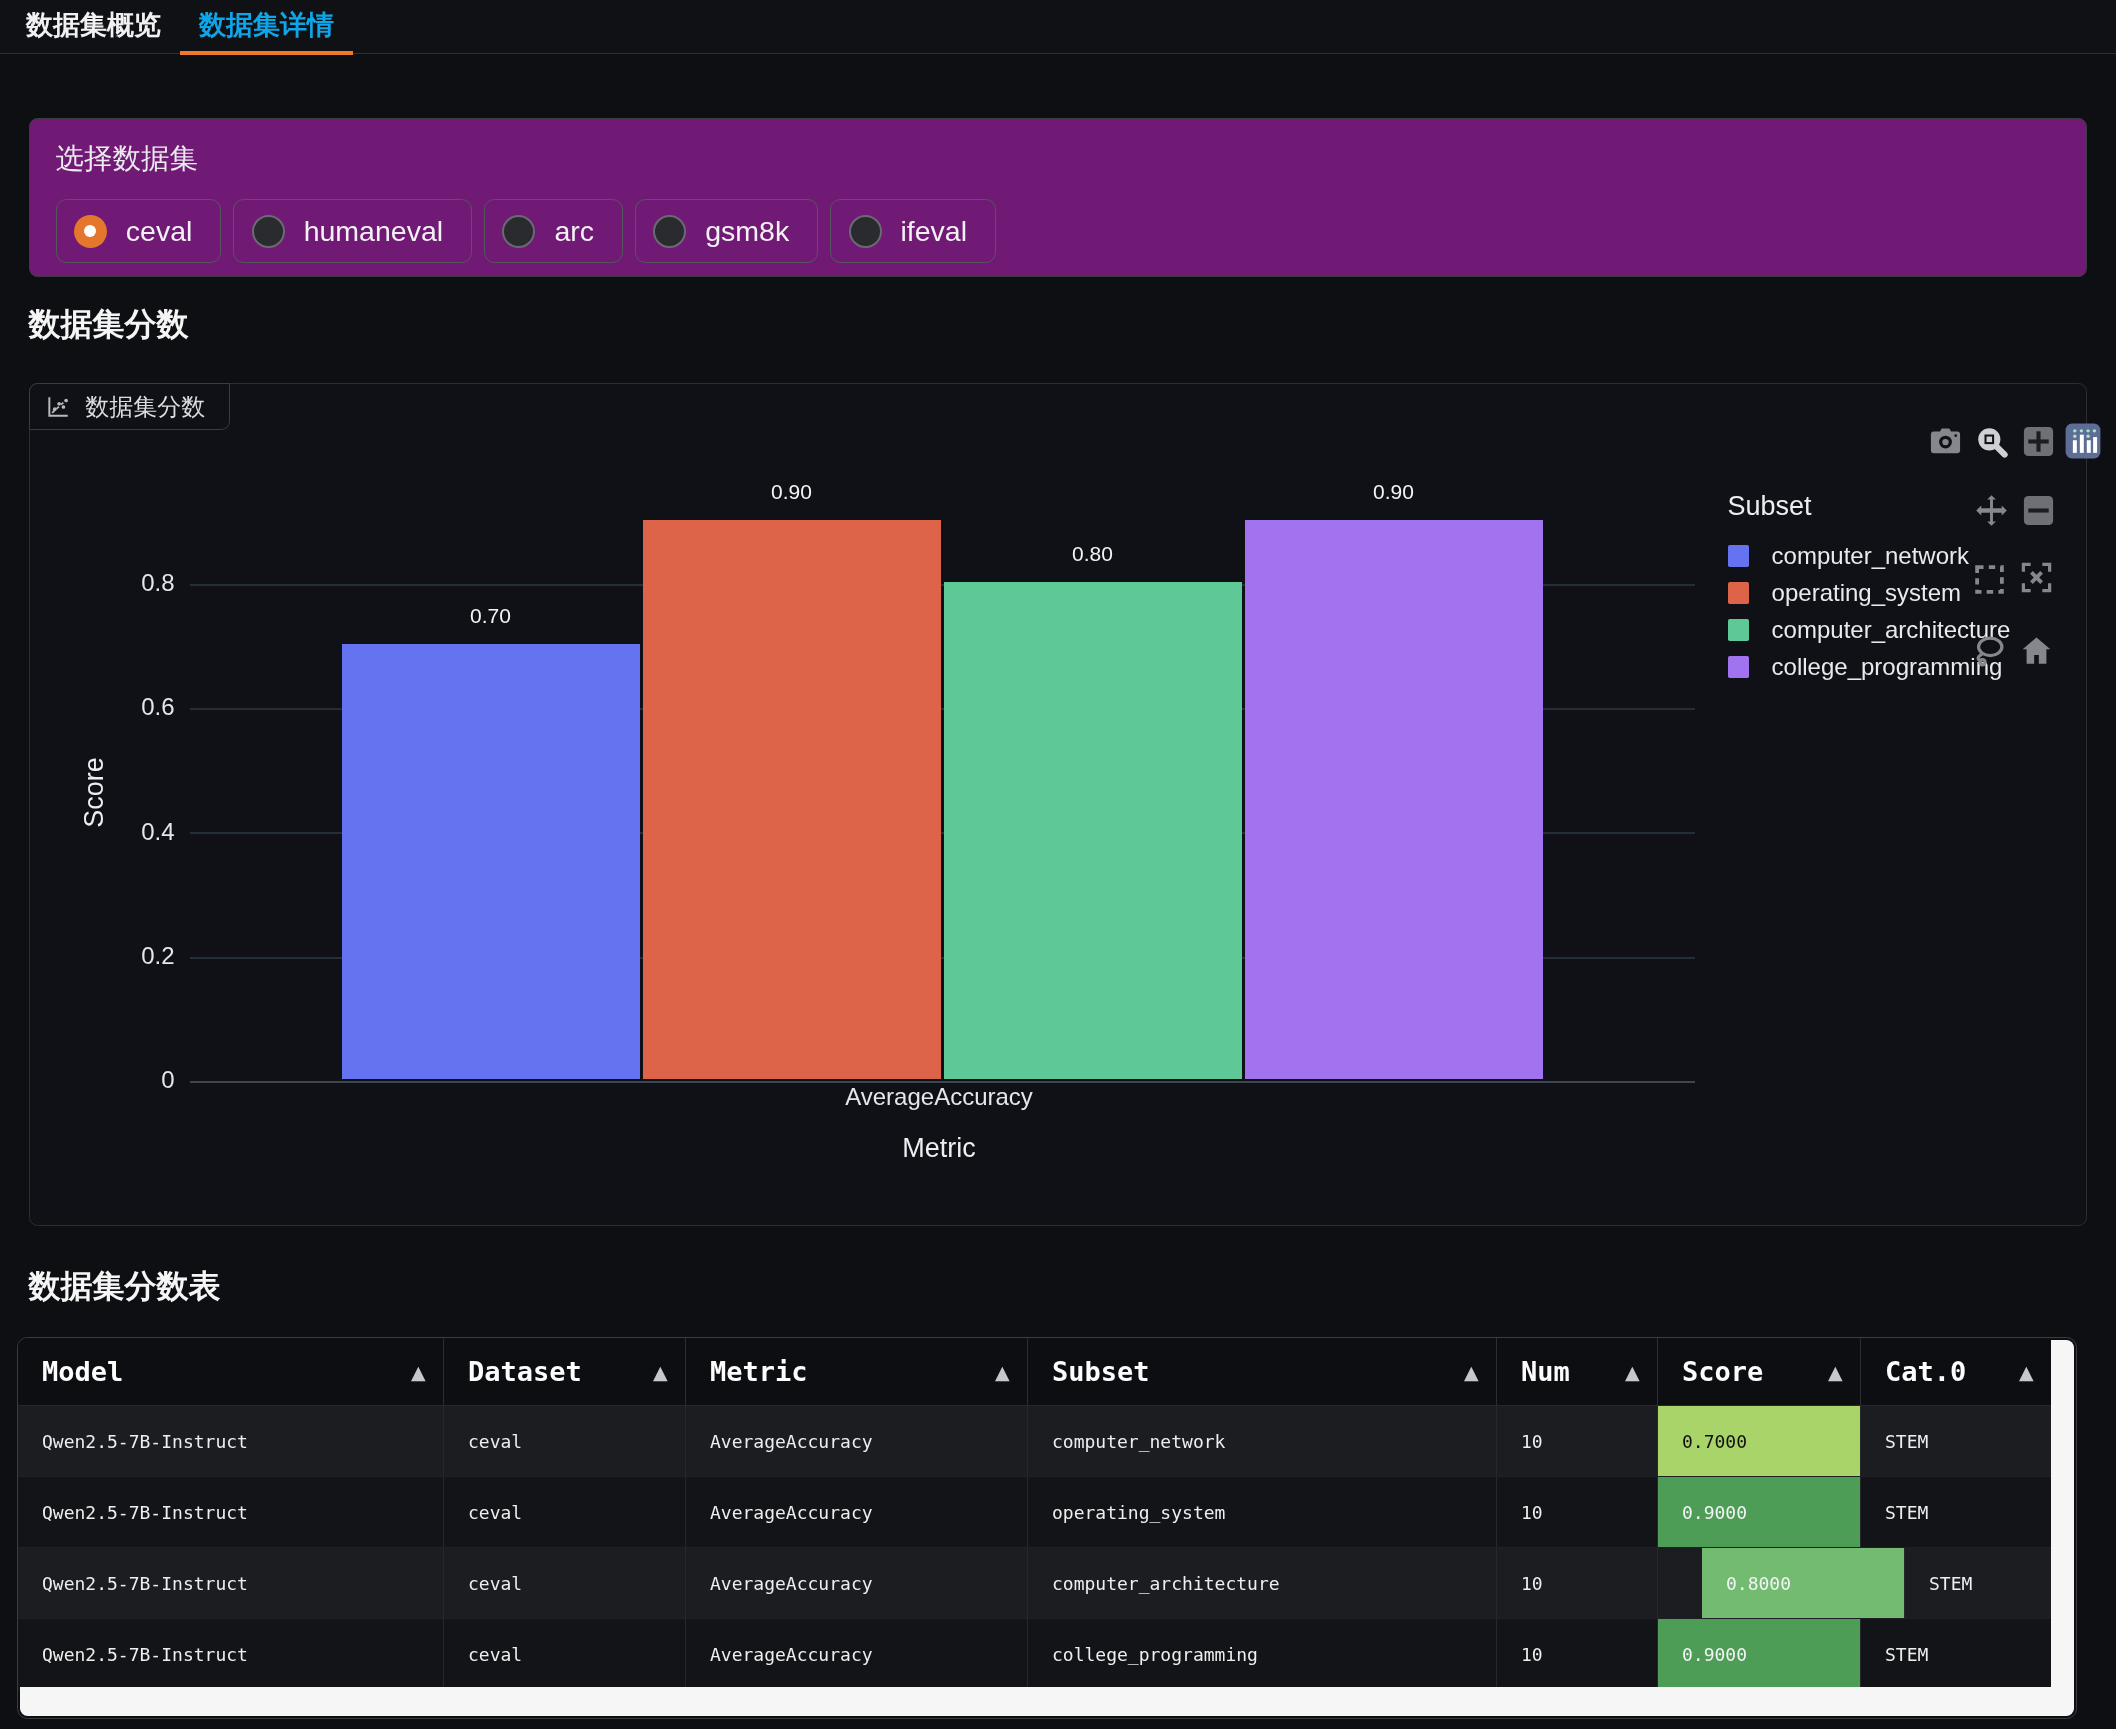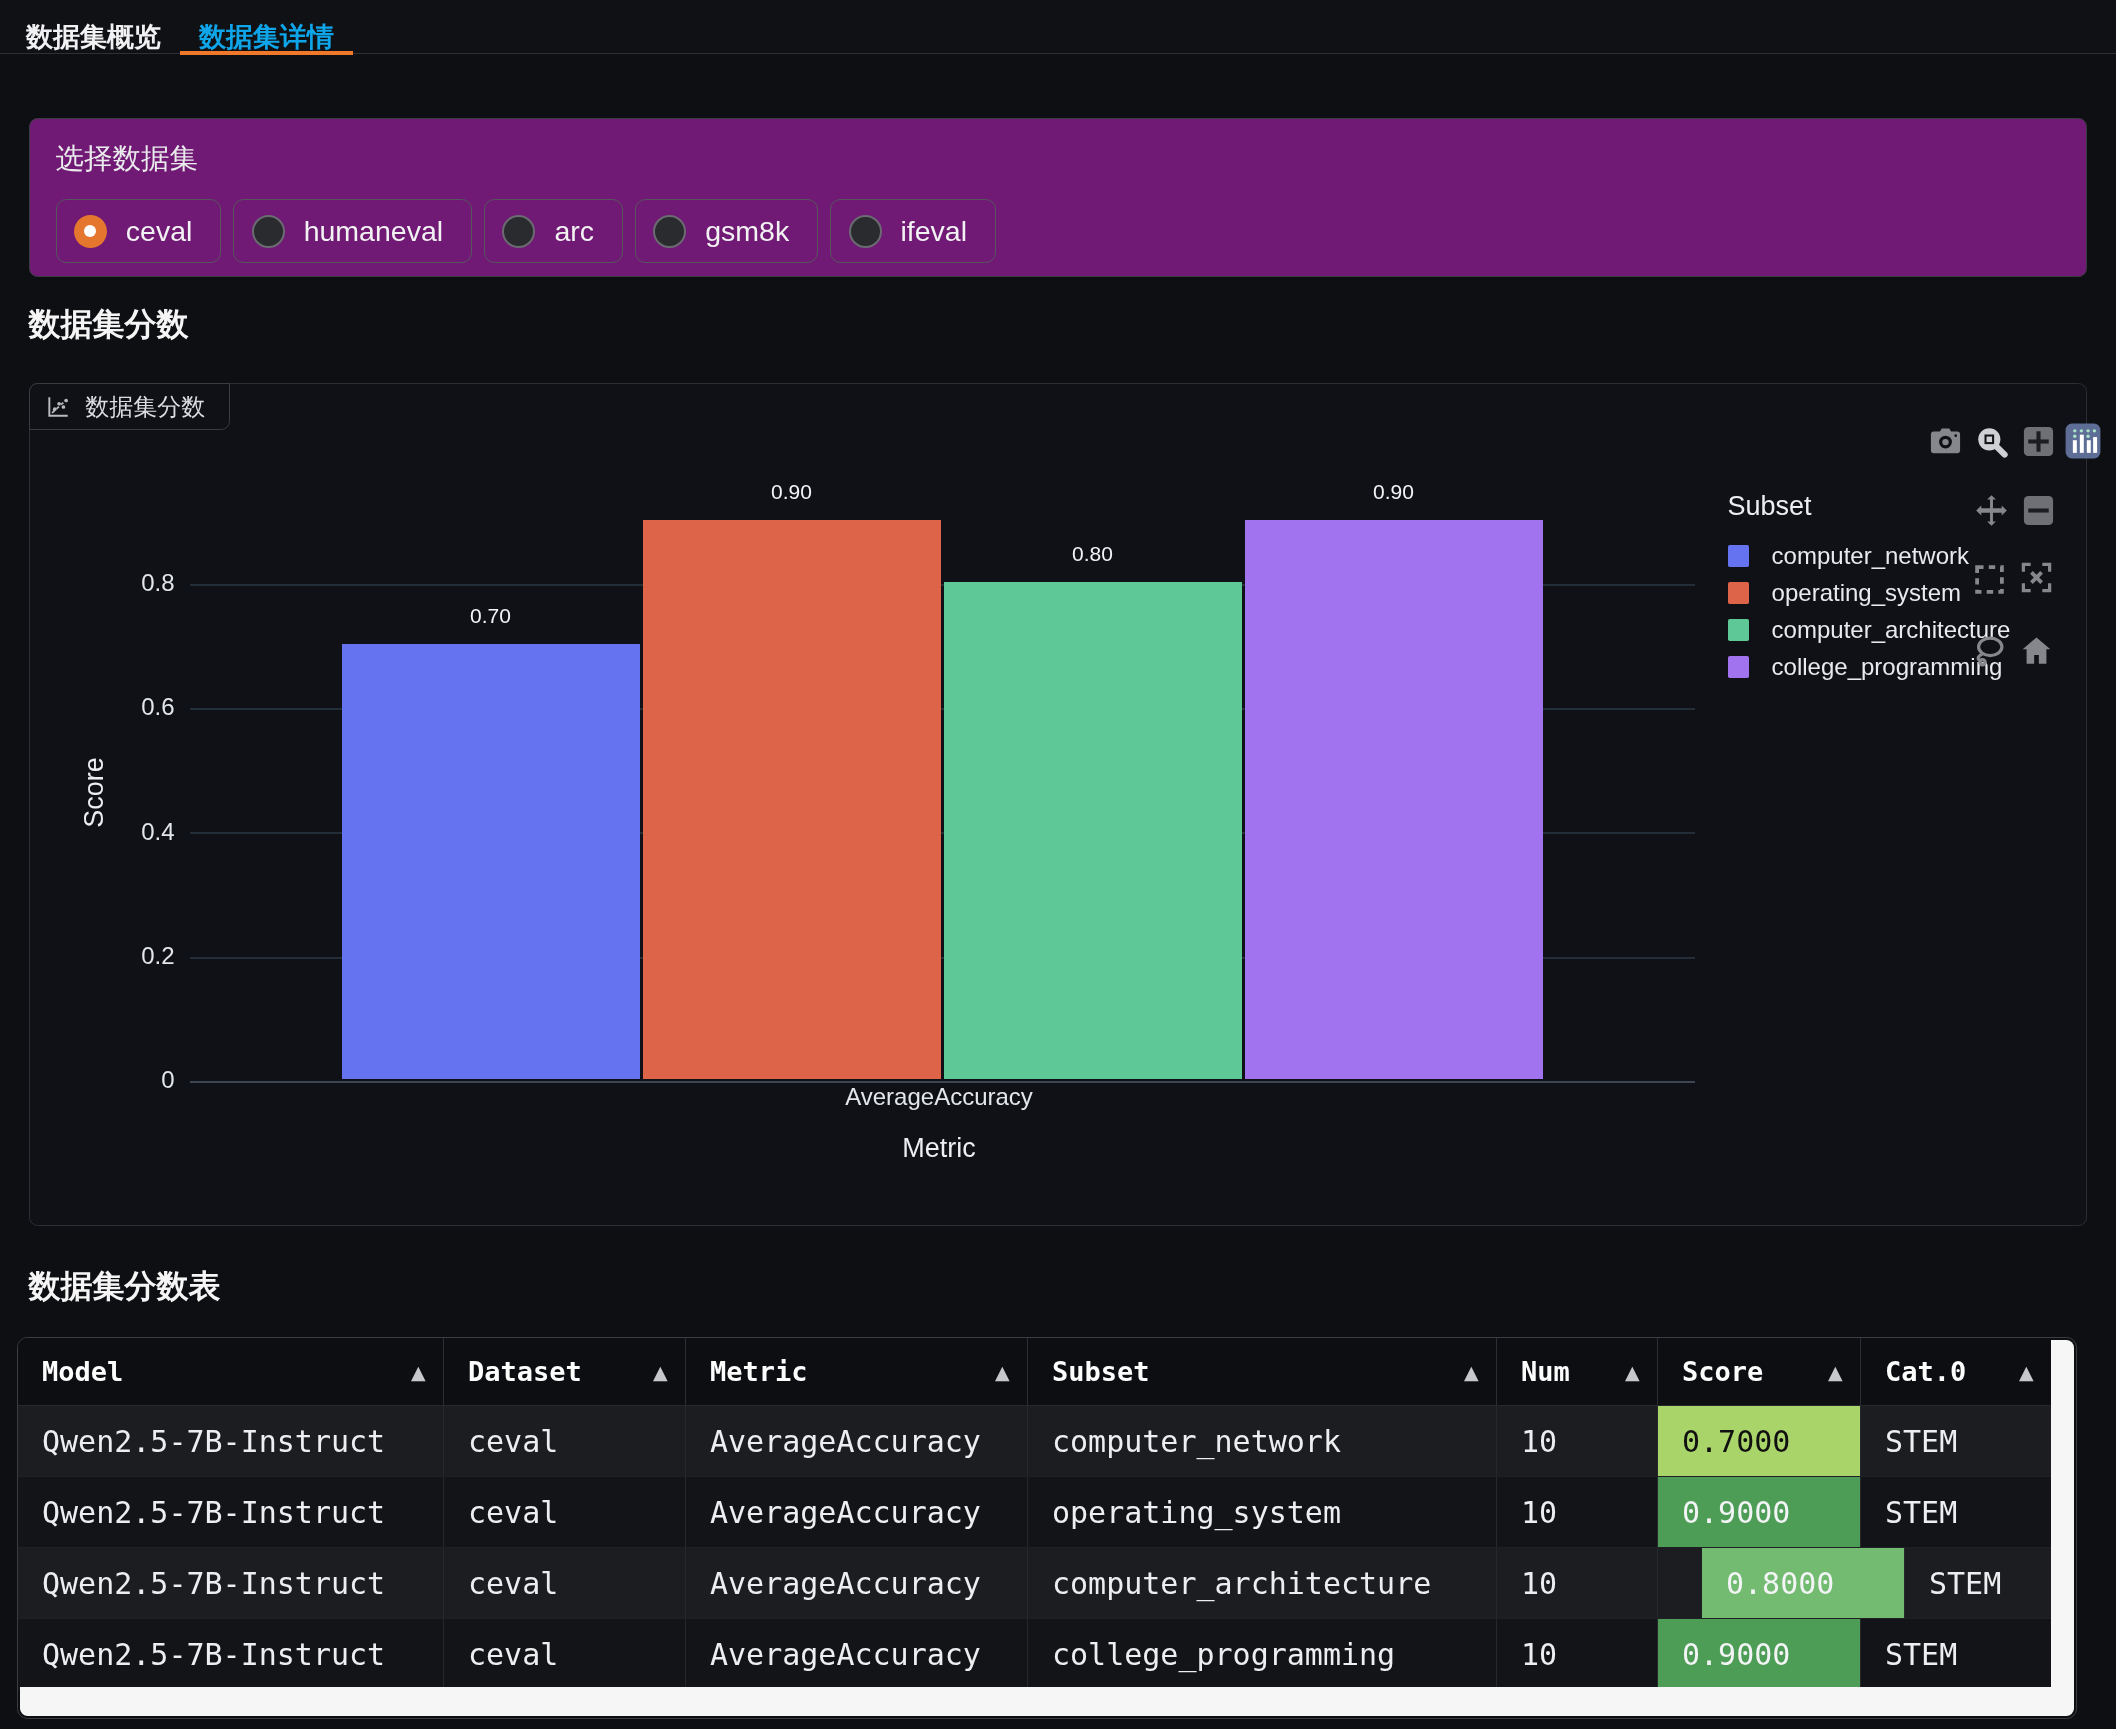--- a/index.html
+++ b/index.html
@@ -1,21 +1,21 @@
 <!DOCTYPE html>
 <html style="font-size:14px"><head>
 <meta charset="utf-8">
 <style>
   html,body{margin:0;padding:0;background:#0B0C0E;}
   .page{position:relative;width:2117px;height:1729px;background:#0E0F12;overflow:hidden;
         font-family:"Liberation Sans","DejaVu Sans",sans-serif;color:#ECEDEF;}
   
   .tabbar{position:absolute;left:0;top:0;width:2117px;height:53px;display:flex;
           align-items:stretch;padding-left:7px;border-bottom:1.7px solid #2E3036;background:#101114;}
-  .tab{padding:12px 19px;line-height:50px;font-size:27px;font-weight:600;color:#F1F1F3;
+  .tab{padding:0 19px;line-height:50px;font-size:27px;font-weight:600;color:#F1F1F3;
        border-bottom:4.3px solid transparent;margin-bottom:-1.7px;cursor:pointer;}
   .tab.active{color:#0ea5e9;border-bottom-color:#F0782B;}
   
   .radio-panel{position:absolute;left:28.5px;top:118px;width:2058px;height:159px;background:#701a75;
                border:0.9px solid #3B3C41;border-radius:8.6px;box-sizing:border-box;padding:21px 26px;}
   .radio-label{font-size:28.5px;color:#EAEBEC;margin-bottom:21px;}
   .chips{display:flex;gap:12px;align-items:center;}
   .chip{height:64px;box-sizing:border-box;border:1.7px solid #56575C;border-radius:10.4px;
         padding:0 28px 0 17.3px;display:flex;align-items:center;gap:19px;font-size:28.5px;color:#F2F2F3;cursor:pointer;}
   .rb{width:33px;height:33px;border-radius:50%;box-sizing:border-box;border:2.6px solid #6A6B71;background:#2A2B2E;position:relative;flex:0 0 auto;}
@@ -46,21 +46,21 @@
   .mb svg{width:100%;height:100%;}
   
   .datatable{position:absolute;left:17px;top:1337px;width:2060px;height:382px;box-sizing:border-box;
              border:1.7px solid #3B3D42;border-radius:10.4px;background:#0D0F12;overflow:hidden;}
   .t-inner{position:absolute;left:0;top:0;right:25px;bottom:31px;
            font-family:"DejaVu Sans Mono","Liberation Mono",monospace;}
   .t-header{height:67px;display:flex;background:#0C0E11;border-bottom:0.9px solid #26282C;}
   .th{box-sizing:border-box;border-right:0.9px solid #2C2E33;display:flex;align-items:center;
       justify-content:space-between;padding:0 17.3px 0 24px;font-size:27px;font-weight:700;color:#FDFDFE;cursor:pointer;}
   .sort{font-size:19px;color:#C6C8CC;font-family:"DejaVu Sans",sans-serif;}
-  .tr{height:70px;display:flex;font-size:30px;color:#EDEEEF;border-bottom:0.9px solid #1E2024;justify-content:space-between;}
+  .tr{height:70px;display:flex;font-size:18px;color:#EDEEEF;border-bottom:0.9px solid #1E2024;justify-content:space-between;}
   .tr.odd{background:#1B1D20;} .tr.even{background:#121417;}
   .td{box-sizing:border-box;border-right:0.9px solid #26282D;display:flex;align-items:center;padding-left:24px;overflow:hidden;}
   .c0{width:426px}.c1{width:242px}.c2{width:342px}.c3{width:469px}.c4{width:161px}.c5{width:203px}.c6{flex:1;border-right:none;}
   .vscroll{position:absolute;top:1.7px;right:1.7px;bottom:1.7px;width:23px;background:#F6F6F6;border-radius:0 7.8px 7.8px 0;}
   .hscroll{position:absolute;left:1.7px;right:25px;bottom:1.7px;height:29px;background:#F6F6F6;border-radius:0 0 0 7.8px;}
 </style>
 </head>
 <body>
 
 <div class="page">

